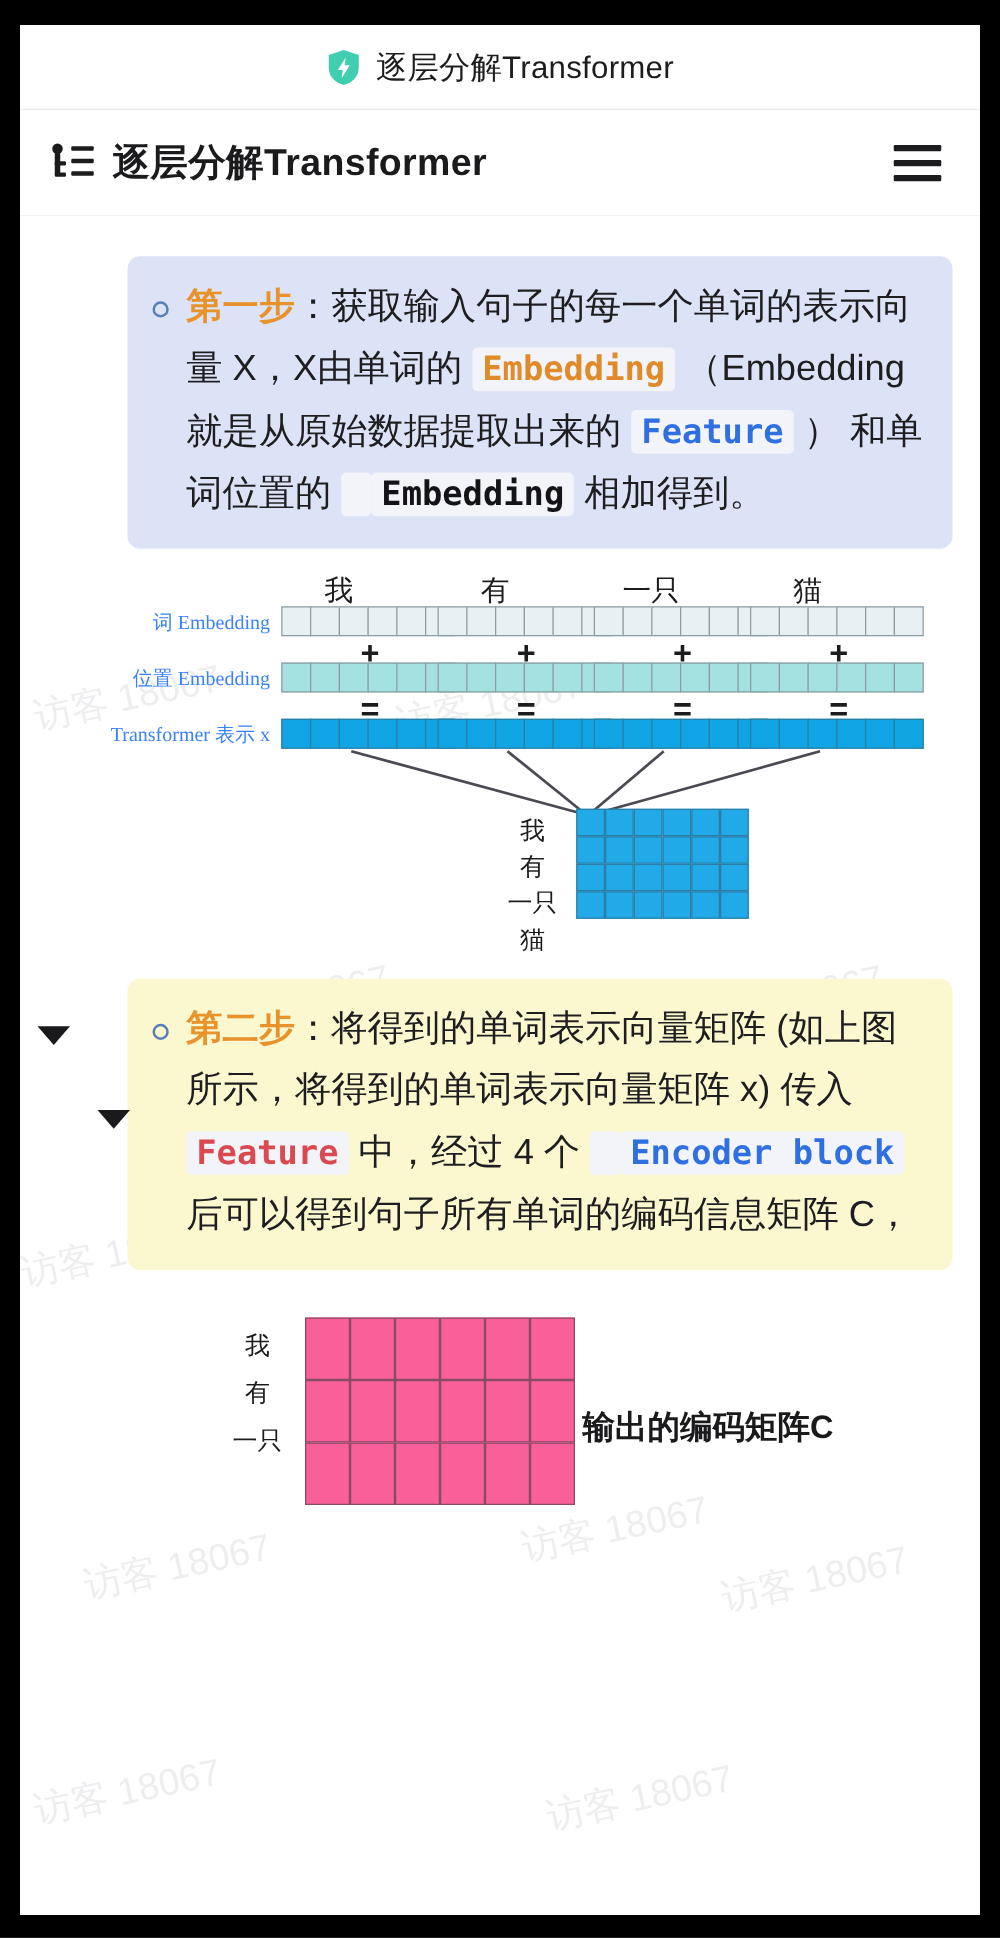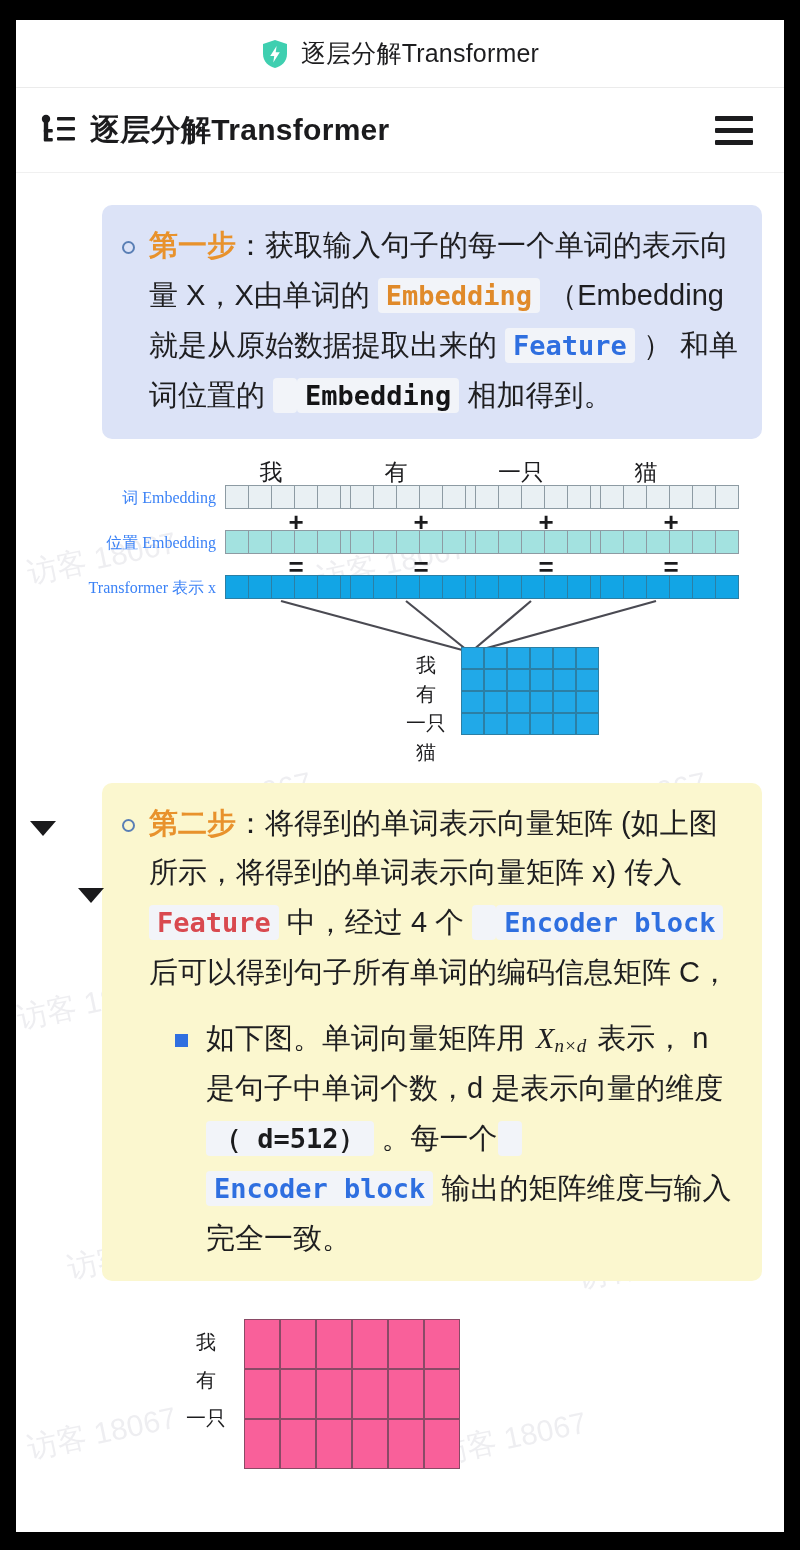--- a/index.html
+++ b/index.html
@@ -500,26 +500,20 @@
           </div>
       </div>
 
 
       <div class="layer" style="padding:24px 22px 0 86px;">
         <div class="callout yellow">
           <span class="bullet-ring"></span>
           <div class="body">
             <span class="step-label">第二步</span><span>：将得到的单词表示向量矩阵 (如上图所示，将得到的单词表示向量矩阵 x) 传入 </span><code class="chip red">Feature</code><span> 中，经过 4 个 </span><code class="chip empty"> </code><code class="chip blue">Encoder block</code><span> 后可以得到句子所有单词的编码信息矩阵 C，</span>
 
-            <div class="subitem">
-              <span class="sq"></span>
-              <div class="body">
-                <span>如下图。单词向量矩阵用 </span><span class="mathvar"><span>X</span><sub>n×d</sub></span><span> 表示， n 是句子中单词个数，d 是表示向量的维度 </span><code class="chip plain">（ d=512）</code><span> 。每一个 </span><code class="chip empty"> </code><code class="chip blue">Encoder block</code><span> 输出的矩阵维度与输入完全一致。</span>
-              </div>
-            </div>
           </div>
         </div>
       </div>
 
       <div class="layer" id="fig2">
         <span class="matlabel" style="left:160px;top:42px;width:60px;line-height:1.9;">
           <span>我</span><br>
           <span>有</span><br>
           <span>一只</span>
         </span>
@@ -536,17 +530,18 @@
             <span class="c"></span>
             <span class="c"></span>
             <span class="c"></span>
             <span class="c"></span>
             <span class="c"></span>
             <span class="c"></span>
             <span class="c"></span>
             <span class="c"></span>
             <span class="c"></span>
           </div>
+        <span class="f2-caption" style="left:450px;top:108px;">输出的编码矩阵C</span>
       </div>
 
     </div>
   </div>
 </div>
 
 </body></html>

